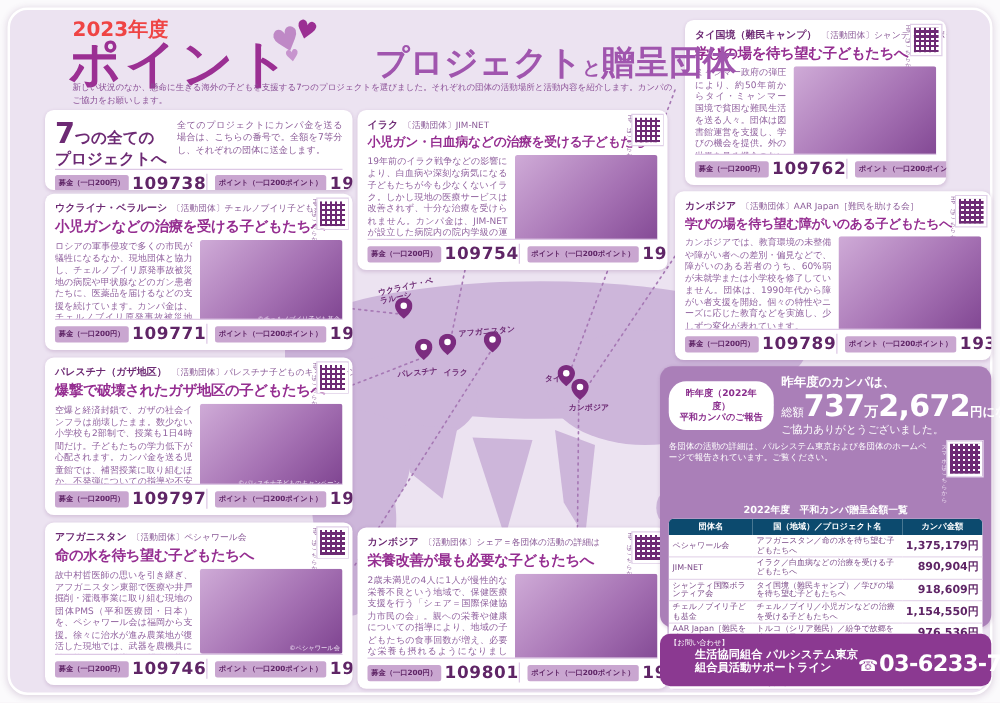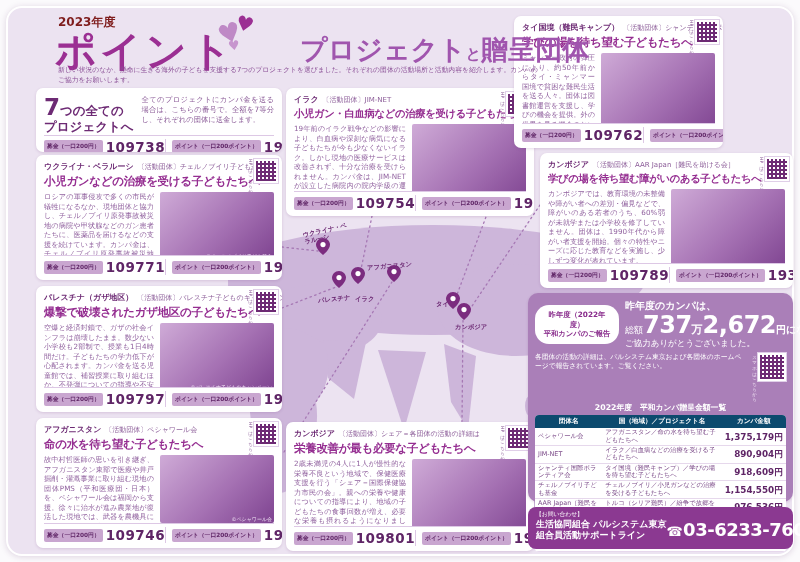--- a/index.html
+++ b/index.html
@@ -2,21 +2,21 @@
 <html lang="ja"><head>
 <meta charset="utf-8">
 <style>
   html,body{margin:0;padding:0;background:#fbfafc;}
   *{box-sizing:border-box;}
   body{font-family:"DejaVu Sans","Liberation Sans",sans-serif;}
   .page{position:relative;width:800px;height:562px;overflow:hidden;background:#fbfafc;}
   .sheet{position:absolute;inset:6px;background:#ece3f1;border:2px solid #fff;border-radius:16px;
          box-shadow:0 1px 6px rgba(90,40,100,.18);}
   
-  .year{position:absolute;left:58px;top:14px;font-size:12px;font-weight:bold;color:#7f1d1d;z-index:3;text-align:center;}
+  .year{position:absolute;left:58px;top:14px;font-size:16px;font-weight:bold;color:#ef4444;z-index:3;text-align:center;}
   .main-title{position:absolute;left:55px;top:24px;font-size:41px;font-weight:bold;color:#9b2f93;
               letter-spacing:3px;z-index:3;}
   .hearts{position:absolute;left:218px;top:12px;z-index:3;}
   .hearts .h1{position:absolute;left:0;top:6px;font-size:26px;color:#b06cb8;transform:rotate(-18deg);opacity:.75;}
   .hearts .h2{position:absolute;left:18px;top:0;font-size:20px;color:#9b2f93;transform:rotate(14deg);}
   .hearts .h3{position:absolute;left:10px;top:26px;font-size:13px;color:#c795ce;transform:rotate(-8deg);}
   .right-title{position:absolute;left:300px;top:32px;z-index:3;color:#a055ae;font-weight:bold;white-space:nowrap;}
   .right-title .big{font-size:27px;}
   .right-title .small{font-size:15px;}
   .lead{position:absolute;left:58px;top:66px;width:480px;font-size:6.8px;color:#8a4f96;z-index:3;line-height:1.4;}
@@ -36,21 +36,21 @@
   .pin-thailand{left:446px;top:292px;} .pin-cambodia{left:457px;top:303px;}
   
   .card{position:absolute;z-index:2;background:#fff;border-radius:7px;padding:6px 8px 5px;
         box-shadow:0 1px 3px rgba(110,50,120,.18);display:flex;flex-direction:column;overflow:hidden;}
   .pos-all{left:36px;top:88px;width:246px;height:64px;}
   .pos-ukraine{left:36px;top:155px;width:246px;height:125px;}
   .pos-palestine{left:36px;top:286px;width:246px;height:126px;justify-content:space-between;}
   .pos-afghan{left:36px;top:418px;width:246px;height:130px;}
   .pos-iraq{left:286px;top:88px;width:248px;height:128px;}
   .pos-share{left:286px;top:422px;width:248px;height:129px;}
-  .pos-thailand{left:514px;top:16px;width:209px;height:132px;}
+  .pos-thailand{left:548px;top:16px;width:209px;height:132px;}
   .pos-aar{left:540px;top:153px;width:253px;height:135px;}
   .regionline{display:flex;align-items:baseline;gap:4px;padding-right:30px;white-space:nowrap;}
   .region{font-size:8px;font-weight:bold;color:#6d2a74;}
   .orglabel{font-size:7px;color:#8a5a97;}
   .ptitle{font-size:11.5px;font-weight:bold;color:#952e91;letter-spacing:-.3px;margin:2px 0 3px;
           padding-right:26px;white-space:nowrap;}
   .pos-iraq .ptitle,.pos-aar .ptitle{font-size:10.3px;padding-right:30px;}
   .pbody{flex:1;overflow:hidden;}
   .photo{float:right;width:114px;height:68px;margin:0 0 3px 6px;border-radius:2px;position:relative;
          background:linear-gradient(135deg,#cfabd7 0%,#a571b3 55%,#7e4390 100%);}
@@ -96,21 +96,21 @@
   .rtable{width:100%;border-collapse:collapse;background:#fff;border-radius:4px;overflow:hidden;
           font-size:6.4px;color:#7b4a88;}
   .rtable th{background:#0c4a6e;color:#fff;font-size:6.6px;font-weight:bold;padding:2px;}
   .rtable td{padding:1px 3px;border-bottom:1px solid #e6d8ec;line-height:1.15;vertical-align:middle;}
   .rtable td.amt{font-size:8.8px;font-weight:bold;color:#5f2566;text-align:right;white-space:nowrap;}
   .rtable td.org{width:27%;} .rtable td.prj{width:48%;}
   
   .contact{position:absolute;left:528px;top:507px;width:265px;height:42px;z-index:2;background:#8b3991;
            border-radius:8px;color:#fff;padding:3px 8px;}
   .clabel{font-size:5.8px;}
-  .crow{display:flex;align-items:flex-start;justify-content:space-between;}
+  .crow{display:flex;align-items:flex-end;justify-content:space-between;margin-left:20px;}
   .corg{font-size:9px;font-weight:bold;line-height:1.25;white-space:nowrap;}
   .corg span{display:block;}
   .cphone{font-size:18px;font-weight:bold;letter-spacing:-.5px;white-space:nowrap;}
   .phone-icon{font-size:13px;margin-right:1px;}
 </style>
 </head>
 <body>
 
 <div class="page">
   <div class="sheet"></div>

